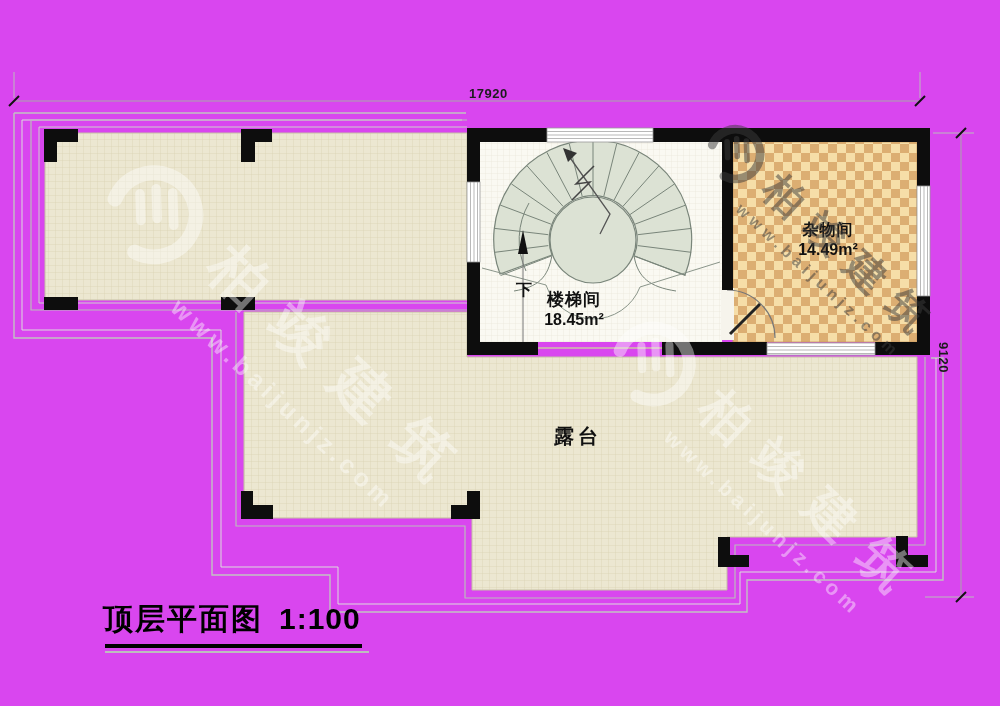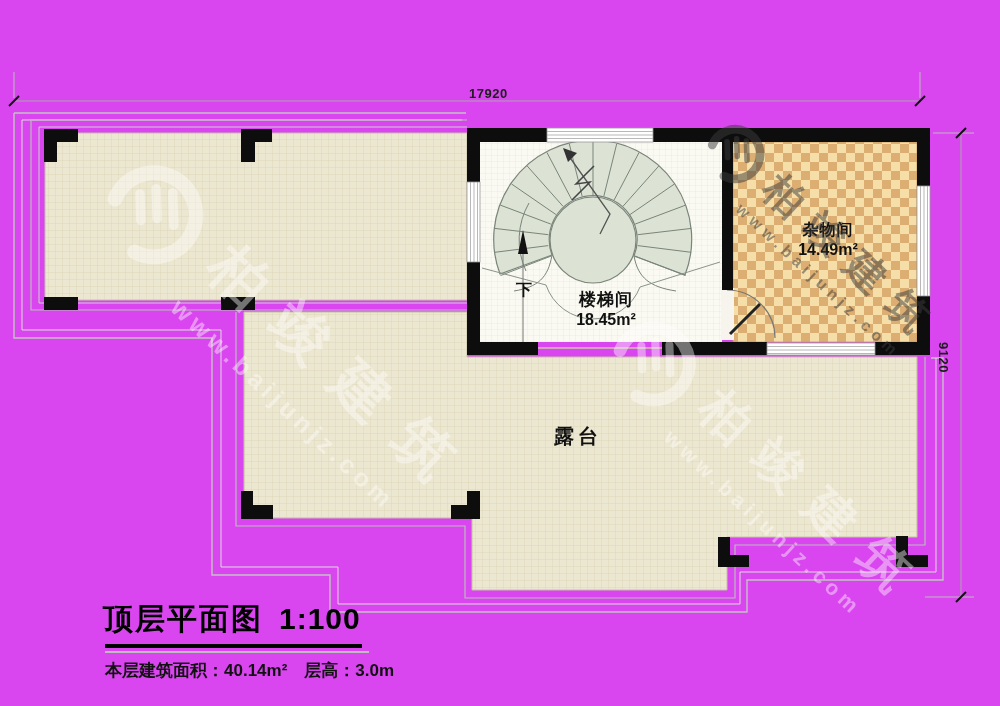--- a/index.html
+++ b/index.html
@@ -179,21 +179,21 @@
     </g>
   </svg>
 
   <div class="dim-text" style="left:469px;top:86px;">17920</div>
   <div class="dim-text dim-right" style="left:928px;top:350px;">9120</div>
 
   <div class="lbl" style="left:778px;top:220px;width:100px;text-align:center;">
     <div class="room-name">杂物间</div>
     <div class="room-area">14.49m²</div>
   </div>
-  <div class="lbl" style="left:556px;top:289px;width:100px;">
+  <div class="lbl" style="left:524px;top:289px;width:100px;">
     <div class="room-name" style="font-size:17px;">楼梯间</div>
     <div class="room-area">18.45m²</div>
   </div>
   <div class="lbl" style="left:516px;top:280px;font-size:16px;">下</div>
   <div class="lbl" style="left:548px;top:424px;width:60px;font-size:20px;letter-spacing:4px;">露台</div>
 
   <div class="wm wm1" style="left:150px;top:140px;width:760px;">
     <div class="row">
       <svg width="105" height="105" viewBox="0 0 100 100">
         <path d="M14,64 A40,40 0 1 1 62,88" fill="none" stroke="currentColor" stroke-width="14" stroke-linecap="round"></path>
@@ -225,16 +225,15 @@
     </div>
     <span class="url">www.baijunjz.com</span>
   </div>
 
   <div id="titleblock">
     <div id="title-line">
       <span>顶层平面图</span><span class="scale">1:100</span>
     </div>
     <div class="rule1"></div>
     <div class="rule2"></div>
-    <div id="info-line">本层建筑面积：40.14m²　层高：3.0m</div>
   </div>
 
 </div>
 
 </body></html>

